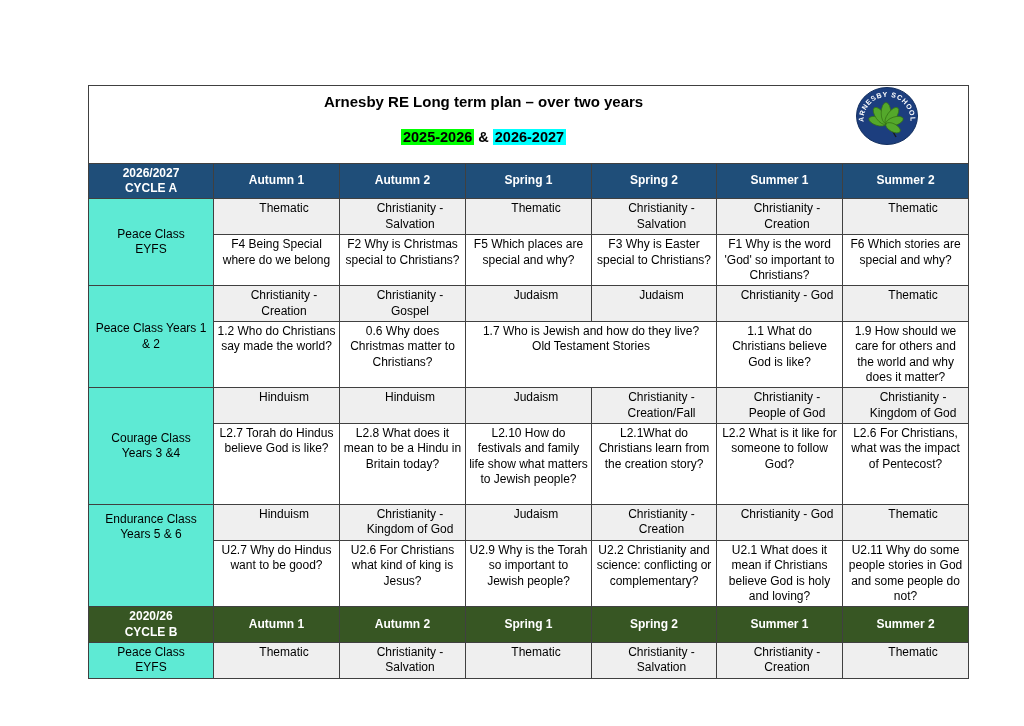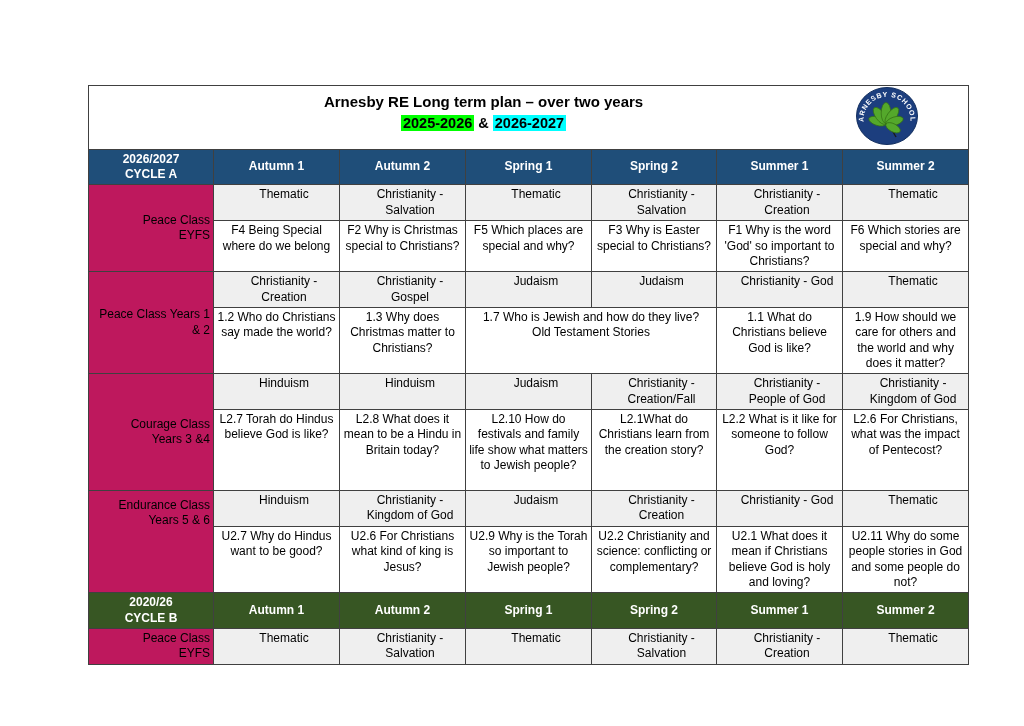--- a/index.html
+++ b/index.html
@@ -13,25 +13,25 @@
   }
   td{
     border:1px solid #404040;text-align:center;vertical-align:middle;
     font-size:12px;line-height:1.28;color:#000;padding:2px 3px;overflow:hidden;
   }
   .preline{white-space:pre-line;}
   tr.hdrA td{background:#1F4E79;color:#fff;font-weight:700;}
   tr.hdrB td{background:#375623;color:#fff;font-weight:700;}
   td.theme{background:#EFEFEF;vertical-align:top;padding-left:18px;}
   td.q{vertical-align:top;text-align:center;}
-  td.cls{background:#be185d;text-align:right;}
+  td.cls{background:#5eead4;}
   td.vtop{vertical-align:top;padding-top:7px;margin-top:7px;}
   td.titlecell{padding:6px 100px 16px 10px;vertical-align:top;}
   .t1{font-size:15px;font-weight:700;}
-  .t2{font-size:14.5px;font-weight:700;margin-top:3px;}
+  .t2{font-size:14.5px;font-weight:700;margin-top:17px;}
   .t2 span{margin:0 2px;}
   .hl-green{background:#00FF00;padding:0 2px;}
   .hl-cyan{background:#00FFFF;padding:0 2px;}
   .rh61{height:61px}.rh33{height:33px}.rh34{height:34px}.rh50{height:50px}
   .rh66{height:66px}.rh81{height:81px}.rh32{height:32px}
   .logo{position:absolute;left:856px;top:87px;width:62px;height:58px;}
 </style>
 </head>
 <body>
 
@@ -93,21 +93,21 @@
 &amp; 2</td>
       <td class="theme">Christianity - Creation</td>
       <td class="theme">Christianity - Gospel</td>
       <td class="theme">Judaism</td>
       <td class="theme">Judaism</td>
       <td class="theme">Christianity - God</td>
       <td class="theme">Thematic</td>
     </tr>
     <tr class="rh66">
       <td class="q preline">1.2 Who do Christians say made the world?</td>
-      <td class="q preline">1.3 Why does Christmas matter to Christians?</td>
+      <td class="q preline">0.6 Why does Christmas matter to Christians?</td>
       <td class="q preline" colspan="2">1.7 Who is Jewish and how do they live?
 Old Testament Stories</td>
       <td class="q preline">1.1 What do Christians believe God is like?</td>
       <td class="q preline">1.9 How should we care for others and the world and why does it matter?</td>
     </tr>
 
     <tr class="rh34">
       <td rowspan="2" class="cls preline">Courage Class
 Years 3 &amp;4</td>
       <td class="theme">Hinduism</td>

